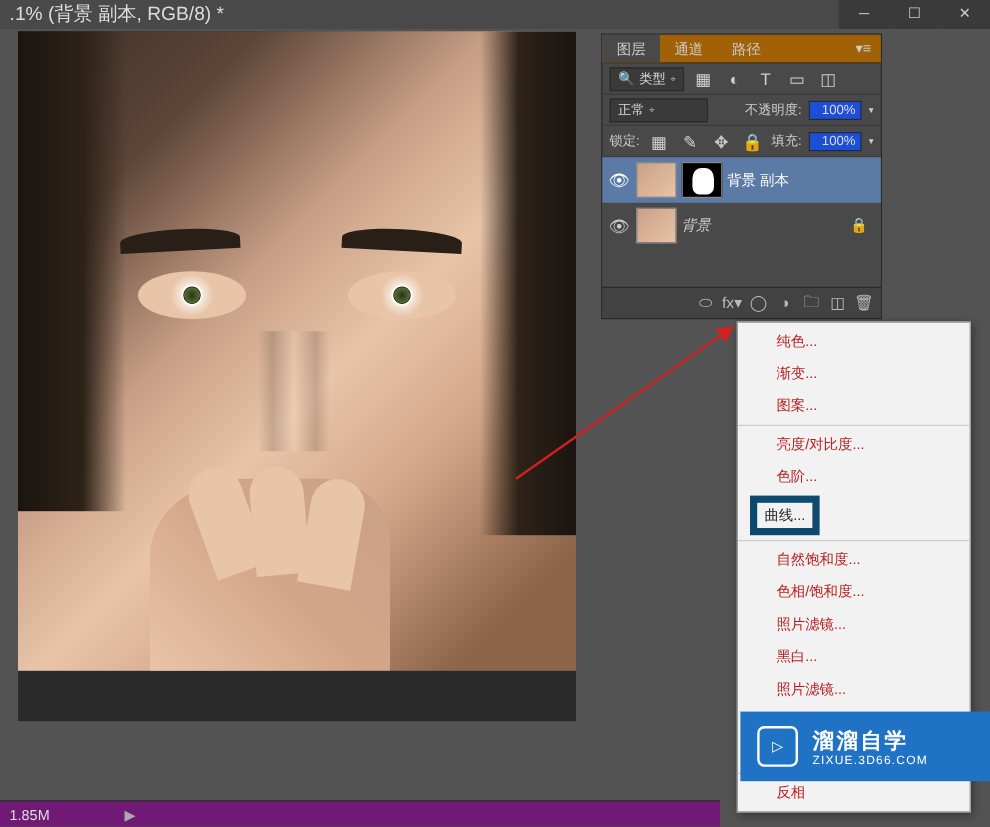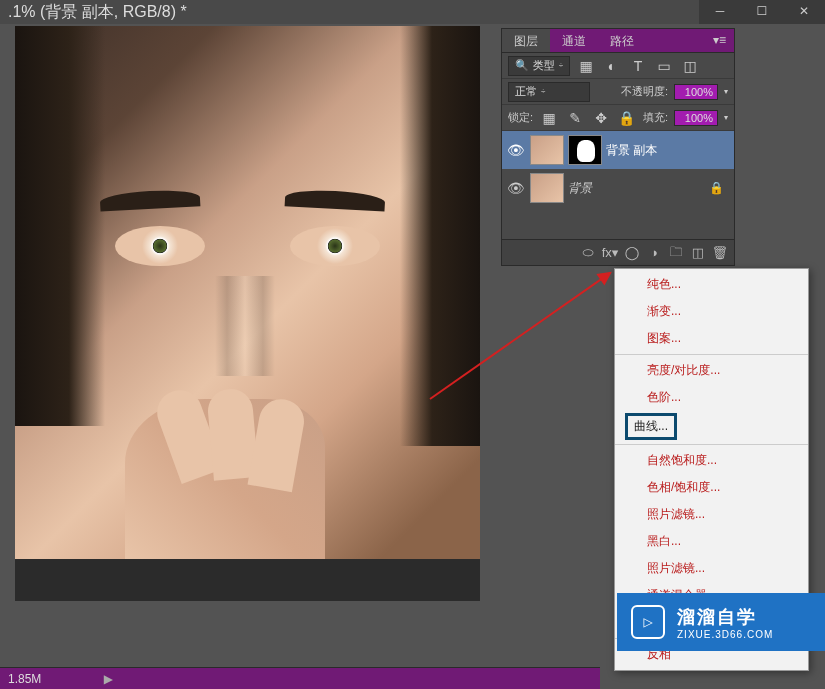--- a/index.html
+++ b/index.html
@@ -138,21 +138,21 @@
     .layers-panel {
       position: absolute;
       right: 90px;
       top: 28px;
       width: 234px;
       background: #494949;
       border: 1px solid #2a2a2a;
     }
     .panel-tabs {
       display: flex;
-      background: #701a75;
+      background: #a16207;
       border-bottom: 1px solid #2a2a2a;
       height: 24px;
       justify-content: flex-end;
     }
     .panel-tab {
       padding: 4px 12px;
       color: #ccc;
       font-size: 12px;
       cursor: pointer;
     }
@@ -183,21 +183,21 @@
     }
     .dropdown .arrow { font-size: 8px; }
     .icon-btn {
       width: 20px; height: 20px;
       display: flex; align-items: center; justify-content: center;
       color: #ccc;
       font-size: 14px;
     }
     .label-sm { color: #ccc; font-size: 11px; }
     .pct-box {
-      background: #a21caf;
+      background: #1d4ed8;
       border: 1px solid #2a2a2a;
       padding: 1px 4px;
       width: 44px;
       text-align: right;
       color: #ddd;
       font-size: 11px;
     }
     .layers-list { background: #494949; }
     .layer-row {
       display: flex;
@@ -264,21 +264,21 @@
       font-size: 12px;
       cursor: pointer;
     }
     .menu-sep {
       height: 1px;
       background: #ccc;
       margin: 2px 0;
     }
     .curves-box {
       display: inline-block;
-      border: 3px solid #0c4a6e;
+      border: 6px solid #0c4a6e;
       padding: 2px 6px;
       margin: 2px 10px;
       color: #222;
       font-size: 12px;
     }
 
     .red-arrow {
       position: absolute;
       left: 430px;
       top: 398px;

